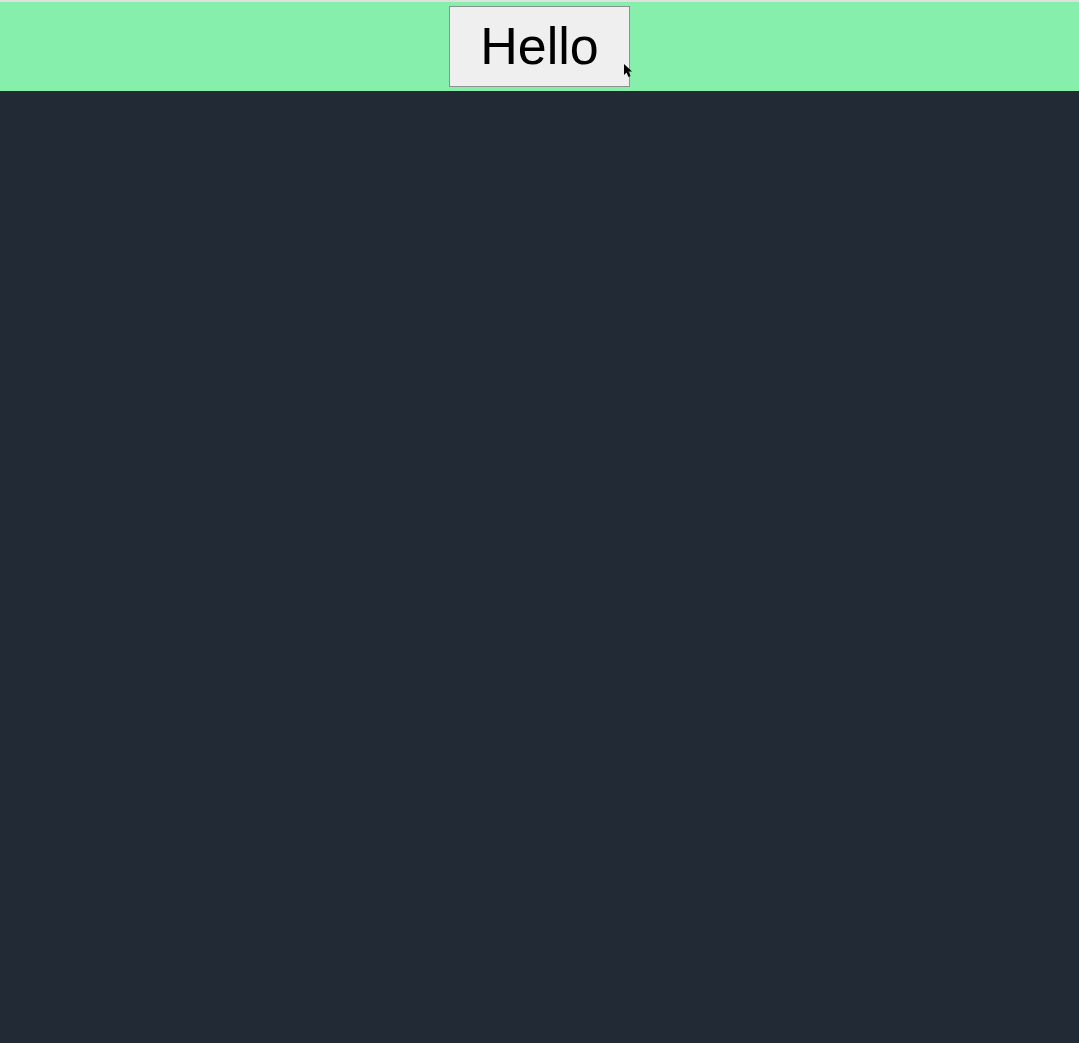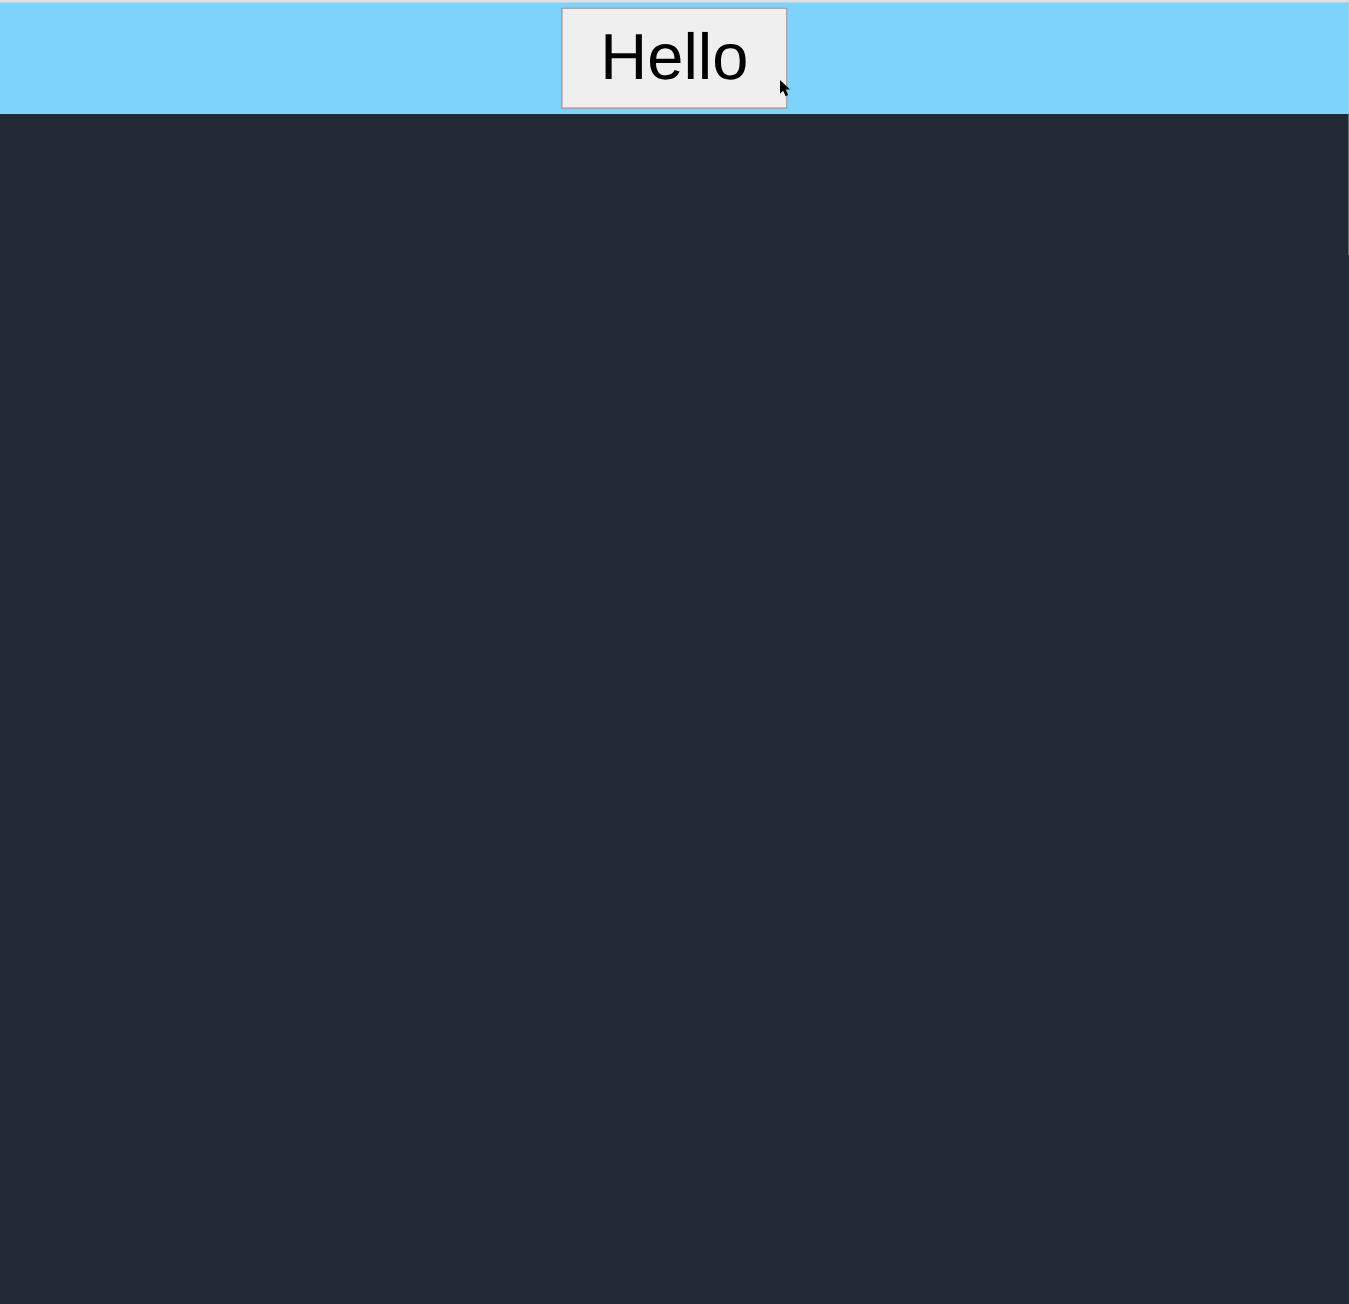--- a/index.html
+++ b/index.html
@@ -12,21 +12,21 @@
       height: 1043px;
       font-family: Arial, Helvetica, sans-serif;
       background: #ffffff;
       display: flex;
       flex-direction: column;
       overflow: hidden;
     }
     .top-bar {
       width: 100%;
       height: 91px;
-      background: #7dd3fc;
+      background: #86efac;
       border-top: 2px solid #e0e0e0;
       display: flex;
       justify-content: center;
       align-items: center;
       position: relative;
     }
     .hello-button {
       background: #efefef;
       border: 1px solid #8f8f8f;
       font-size: 52px;

